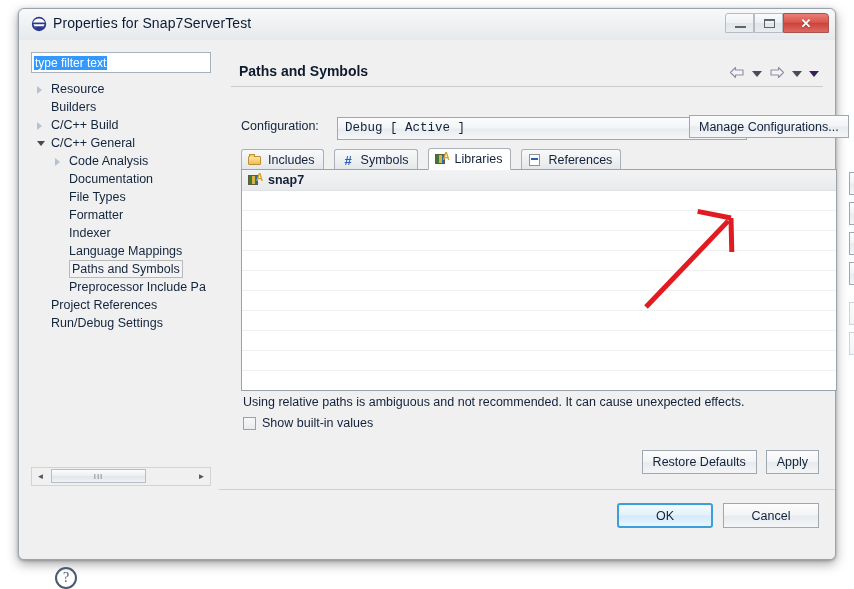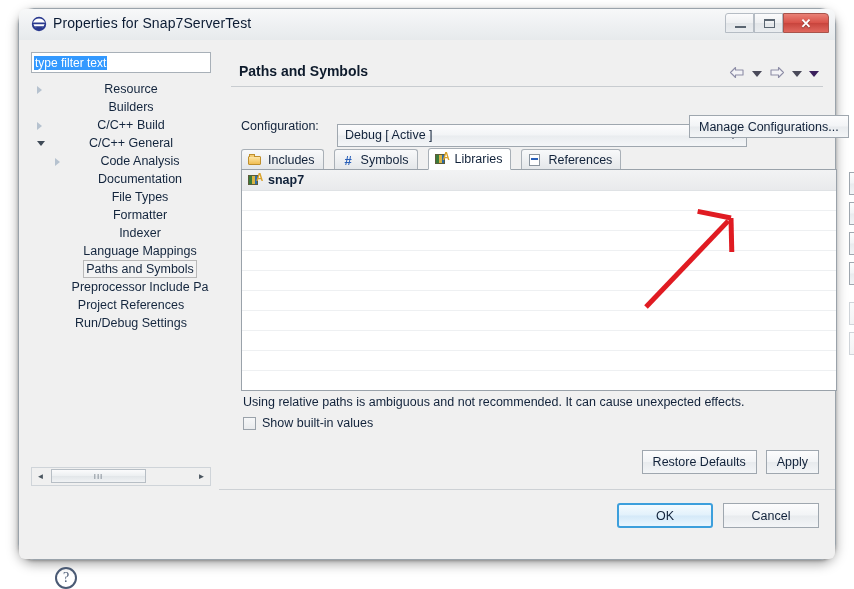--- a/index.html
+++ b/index.html
@@ -14,24 +14,23 @@
 
   
   #dialog {
     position: absolute;
     left: 18px;
     top: 8px;
     width: 818px;
     height: 552px;
     background: #f0f0f0;
     border: 1px solid #9aa3ab;
-    border-radius: 16px;
+    border-radius: 6px;
     box-shadow: 0 4px 12px rgba(0,0,0,0.35), 0 1px 3px rgba(0,0,0,0.25);
     box-sizing: border-box;
-    text-align: center;
   }
   #dialog::before{
     content:"";
     position:absolute; left:1px; top:1px; right:1px; bottom:1px;
     border:1px solid #ffffff;
     border-radius:6px;
     pointer-events:none;
   }
 
   
@@ -266,25 +265,26 @@
     margin-top: 15px;
   }
   .cfg-label {
     position: absolute;
     left: 0; top: 4px;
     font-size: 12.5px;
     color: #11223a;
   }
   .combo {
     position: absolute;
-    left: 96px; top: 9px;
+    left: 96px; top: 2px;
     width: 410px; height: 23px;
     border: 1px solid #9fa7af;
     background: linear-gradient(to bottom,#fcfcfd,#f2f4f6 48%,#e9ecef 52%,#f4f6f8);
     box-sizing: border-box;
+    font-family: Liberation Mono, monospace;
   }
   .combo .val {
     position: absolute;
     left: 7px; top: 3px;
     font-size: 12.5px;
     color: #11223a;
   }
   .combo .cb-arrow {
     position: absolute;
     right: 8px; top: 9px;

